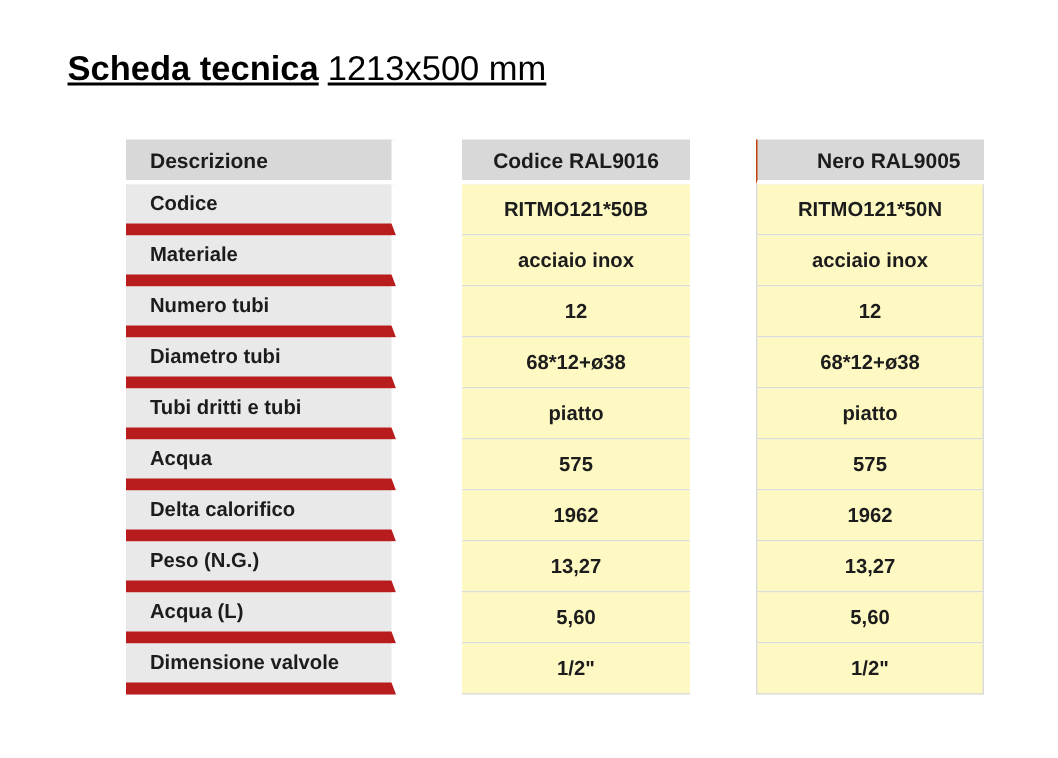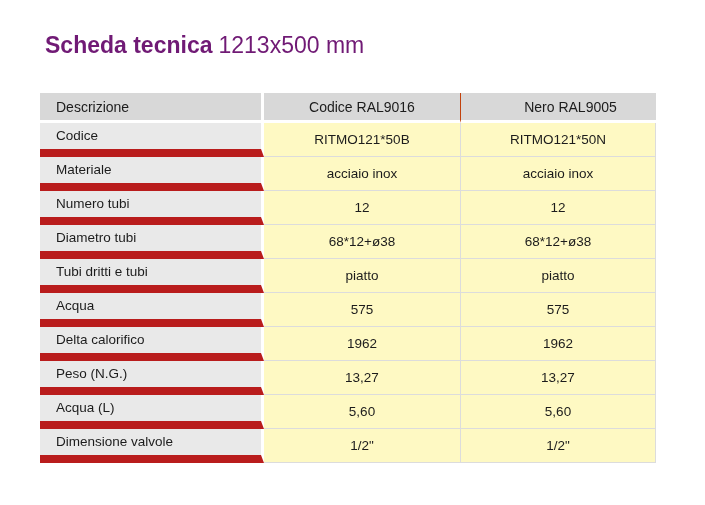--- a/index.html
+++ b/index.html
@@ -15,43 +15,45 @@
     background: #ffffff;
     overflow: hidden;
     font-family: "Liberation Sans", sans-serif;
   }
   .page { position: relative; width: 705px; height: 505px; }
 
   .title {
     position: absolute;
     left: 45px; top: 32px;
     font-size: 23px;
-    color: #701a75;
+    color: #000000;
     white-space: nowrap;
+    text-decoration: underline;
   }
   .title .bold { font-weight: 700; }
   .title .dims { font-weight: 400; margin-left: 6px; }
 
   .spec-table {
     position: absolute;
     left: 40px; top: 93px;
     width: 616px;
     display: grid;
     grid-template-columns: 224px 196px 196px;
     grid-template-rows: 30px repeat(10, 34px);
     color: var(--text);
   }
   .row { display: contents; }
 
   .cell {
     display: flex;
     align-items: center;
-    font-weight: 400;
+    font-weight: 700;
     font-size: 13.5px;
     line-height: 1;
+    margin-left: 44px;
   }
   
   .h {
     background: var(--header-bg);
     border-bottom: 3px solid #fff;
     font-size: 14px;
   }
   .h.lbl { padding-left: 16px; border-right: 3px solid #fff; }
   .h.ctr { justify-content: center; }
   .h.c3  { border-left: 1px solid #c2410c; padding-left: 24px; }

